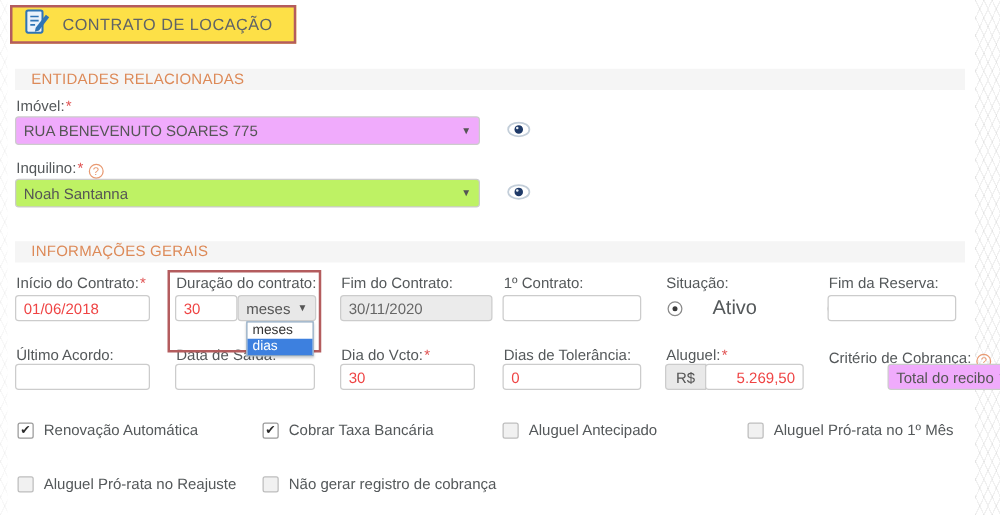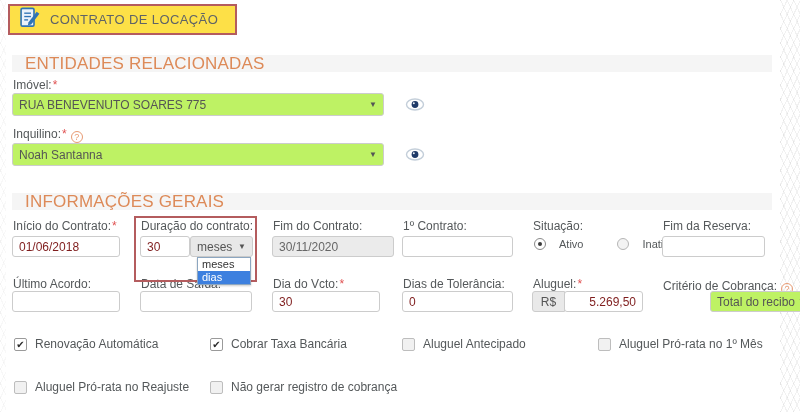--- a/index.html
+++ b/index.html
@@ -21,37 +21,37 @@
   #title-box {
     position:absolute; left:8px; top:4px; height:31px;
     display:inline-flex; align-items:center; gap:9px;
     border:2px solid #b45c5e; background:#fde047; padding:0 17px 0 8px;
   }
   #title-box .ttl { font-size:13px; color:#5f6367; letter-spacing:.4px; white-space:nowrap; }
 
   
   .section-bar {
     position:absolute; left:12px; width:760px; height:17px;
-    background:#f5f5f5; color:#dd8a58; font-size:17px; letter-spacing:.2px;
+    background:#f5f5f5; color:#dd8a58; font-size:12px; letter-spacing:.2px;
     line-height:17px; padding-left:13px;
   }
   #bar-entities { top:55px; }
   #bar-general  { top:193px; }
 
   .lbl { position:absolute; font-size:12px; color:#54585a; white-space:nowrap; }
   .req { color:#e05252; margin-left:1px; }
 
   input.txt {
     position:absolute; height:21px; border:1px solid #ccc; border-radius:3px;
-    padding:0 6px; font:12px "Liberation Sans","DejaVu Sans",sans-serif; color:#7f1d1d; background:#fff;
+    padding:0 6px; font:12px "Liberation Sans","DejaVu Sans",sans-serif; color:#ef4444; background:#fff;
   }
   input.txt:disabled, input.txt.disabled { background:#ebebeb; color:#666; }
 
   .fake-select {
-    position:absolute; border:1px solid #ccc; border-radius:3px; background:#bef264;
+    position:absolute; border:1px solid #ccc; border-radius:3px; background:#f0abfc;
     display:flex; align-items:center; font-size:12px; color:#555; cursor:pointer;
   }
   .fake-select .val { flex:1; padding-left:6px; white-space:nowrap; overflow:hidden; }
   .fake-select .arrow { padding-right:6px; font-size:8px; color:#555; }
   .fake-select.gray { background:#e8e8e8; }
 
   #sel-imovel    { left:12px; top:93px;  width:372px; height:23px; }
   #sel-inquilino { left:12px; top:143px; width:372px; height:23px; background:#bef264; }
 
   .eye { position:absolute; cursor:pointer; }
@@ -106,21 +106,21 @@
 
   
   #unit-list {
     position:absolute; left:197px; top:257px; width:54px; z-index:6;
     background:#fff; border:1px solid #8ca6c0; box-shadow:0 1px 2px rgba(0,0,0,.2);
   }
   #unit-list .opt { height:13px; line-height:13px; font-size:11px; color:#333; padding-left:4px; cursor:pointer; }
   #unit-list .opt.hl { background:#3d80df; color:#fff; }
 
   
-  .radio-row { position:absolute; left:534px; top:238px; display:flex; align-items:center; gap:13px; font-size:11px; color:#54585a; }
+  .radio-row { position:absolute; left:534px; top:238px; display:flex; align-items:center; gap:24px; font-size:16px; color:#54585a; }
   .radio { width:12px; height:12px; border:1px solid #8a8a8a; border-radius:50%; background:#fff; position:relative; cursor:pointer; }
   .radio.on::after { content:""; position:absolute; inset:3px; background:#3a3a3a; border-radius:50%; }
   .radio.off { background:#f3f3f3; border-color:#b5b5b5; }
   .radio-row .sp { width:8px; }
 
   
   .cb-item { position:absolute; display:flex; align-items:center; gap:8px; font-size:12px; color:#54585a; }
   .cb {
     width:13px; height:13px; border:1px solid #9a9a9a; border-radius:2px; background:#fff;
     font-size:10px; line-height:11px; text-align:center; color:#2b2b2b; cursor:pointer; flex:0 0 auto;

